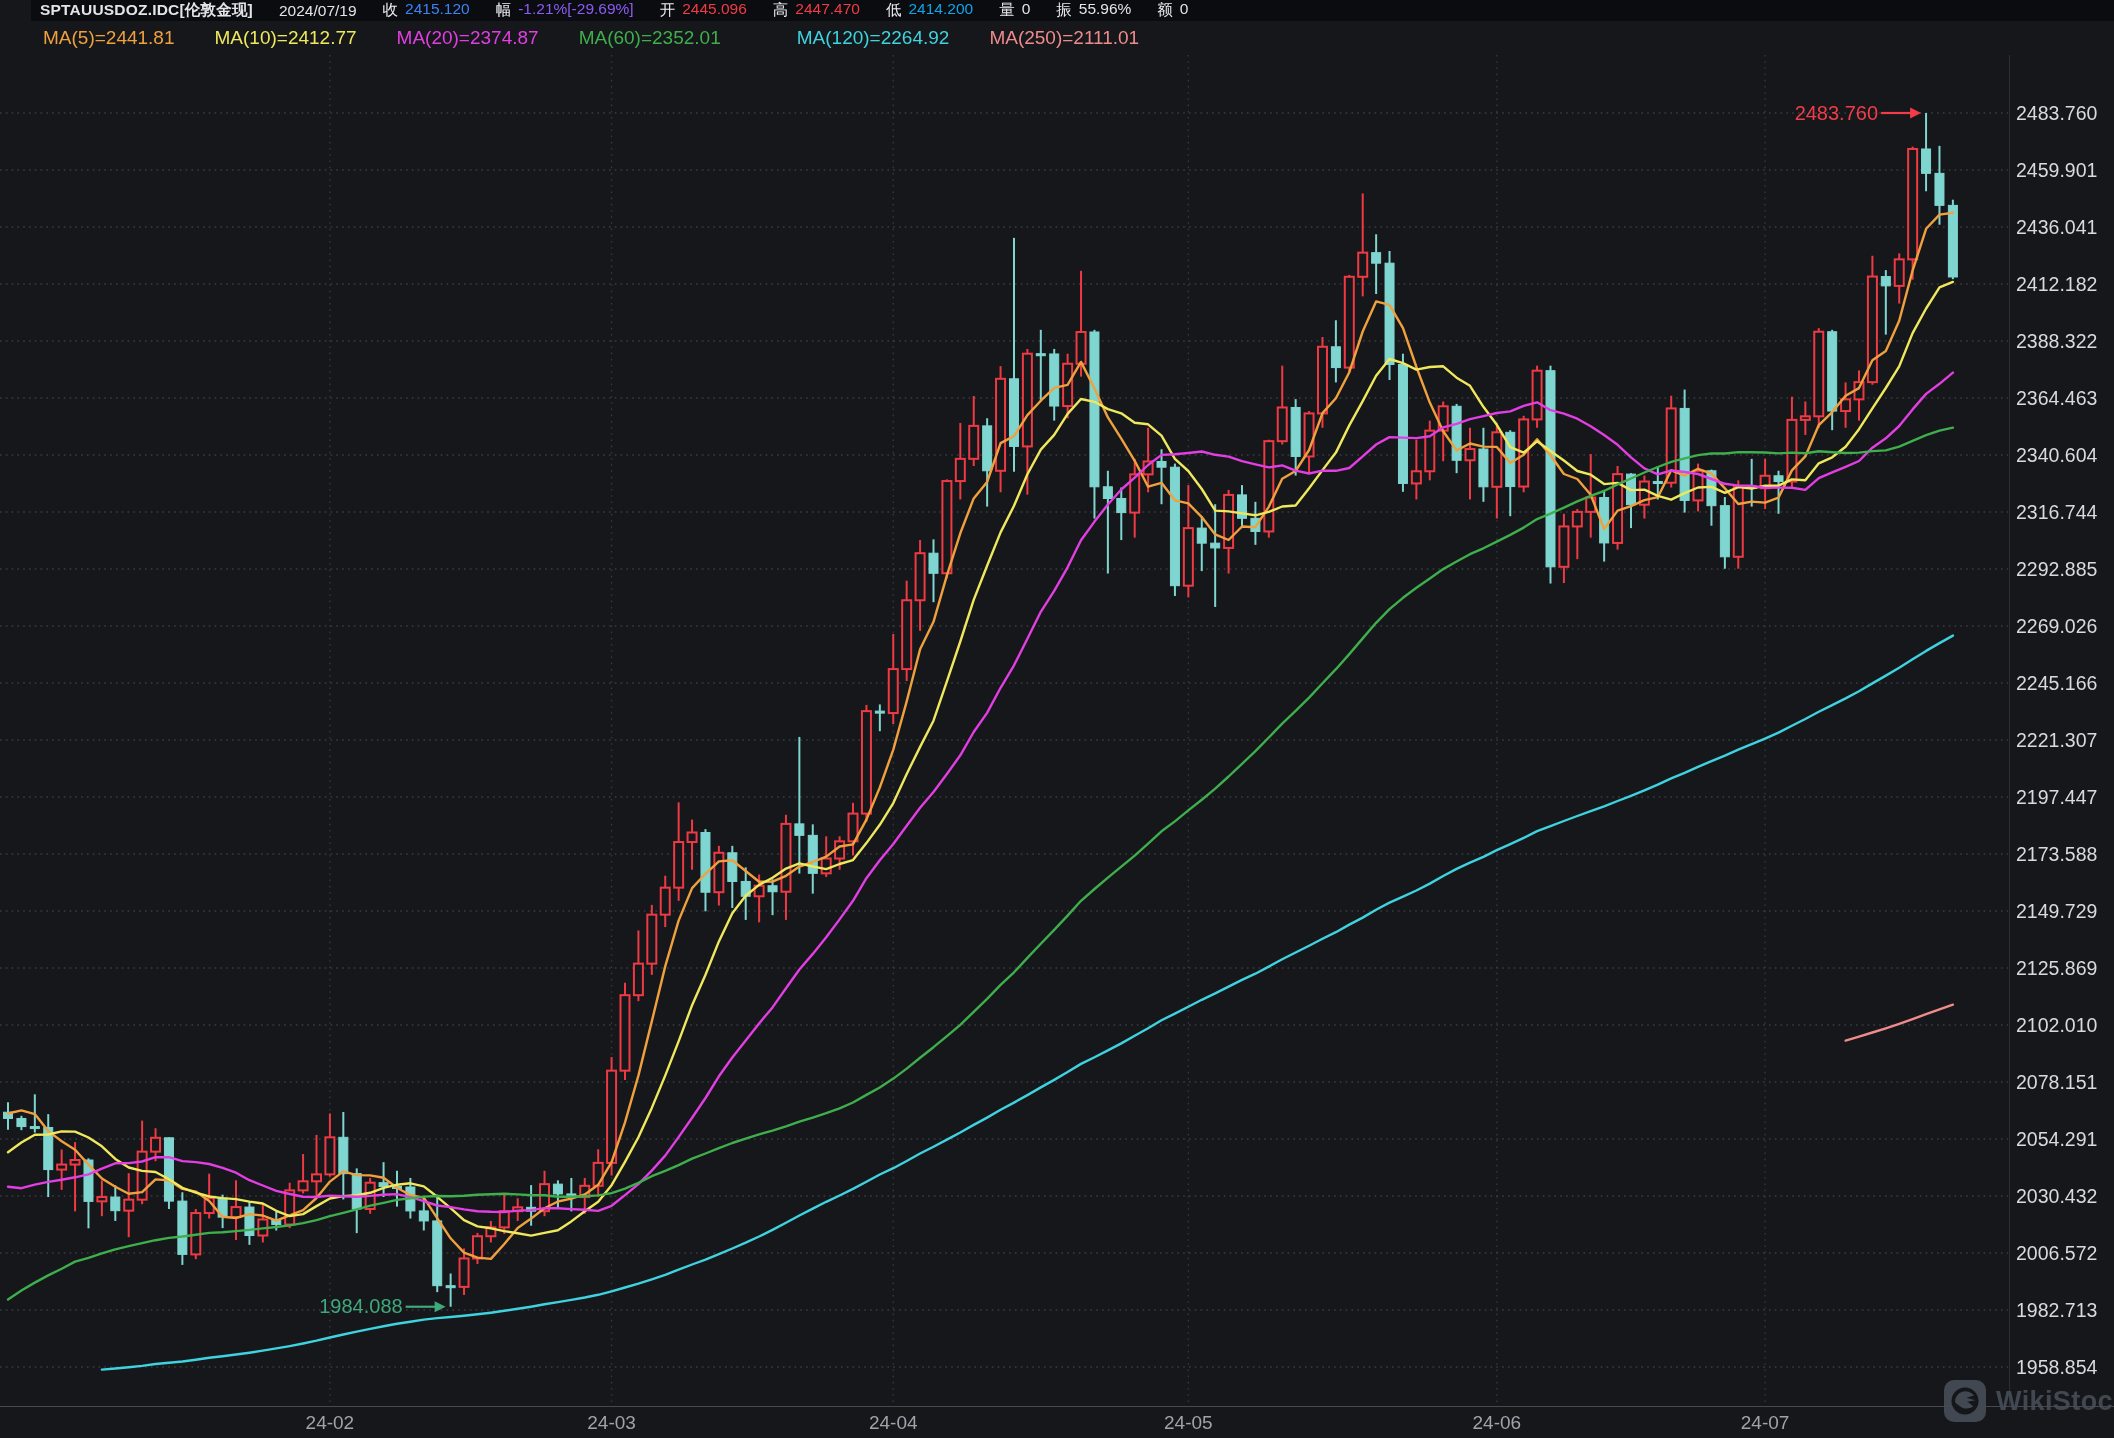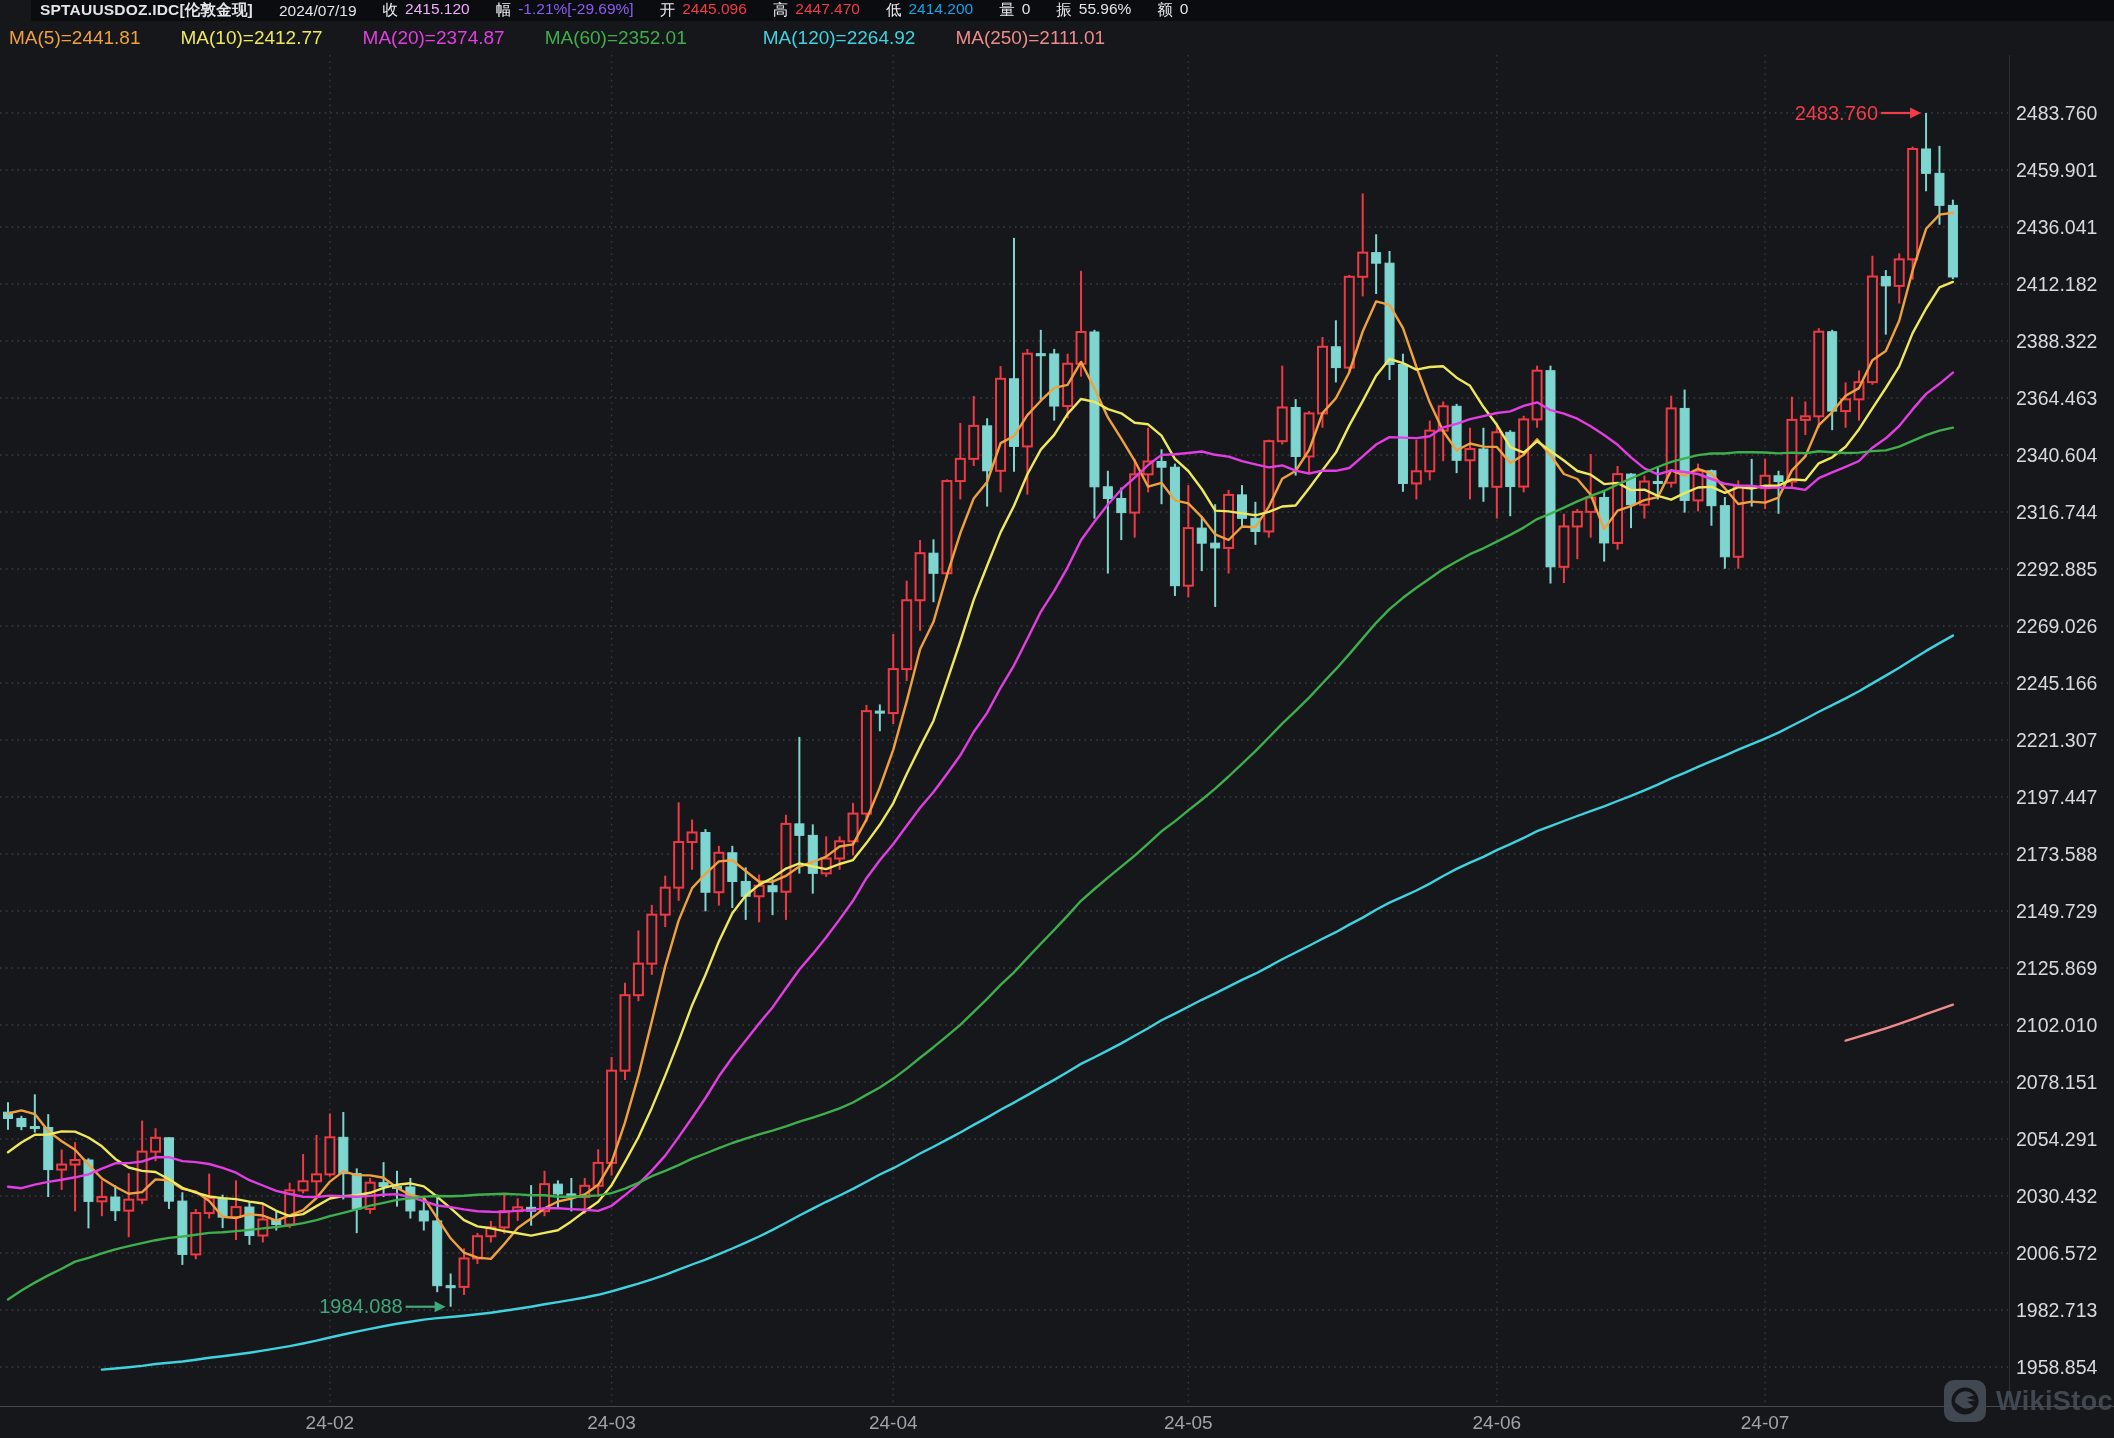--- a/index.html
+++ b/index.html
@@ -401,21 +401,21 @@
     <line x1="405.629" y1="1306.7341883565766" x2="436.629" y2="1306.7341883565766" stroke="#3fa97c" stroke-width="2.2"></line>
     <polygon points="434.629,1301.2341883565766 445.629,1306.7341883565766 434.629,1312.2341883565766" fill="#3fa97c"></polygon>
   </svg>
 
 <div class="topbar">
   <span class="sym">SPTAUUSDOZ.IDC[伦敦金现]</span>
   <span>2024/07/19</span>
   <span id="header-fields" style="display:inline-flex;gap:26px">
       <span class="hf">
         <span class="lab">收</span>
-        <span style="color: #f0abfc;">2415.120</span>
+        <span style="color: #3b82f6;">2415.120</span>
       </span>
       <span class="hf">
         <span class="lab">幅</span>
         <span style="color: #8b5cf6;">-1.21%[-29.69%]</span>
       </span>
       <span class="hf">
         <span class="lab">开</span>
         <span style="color: rgb(242, 59, 69);">2445.096</span>
       </span>
       <span class="hf">
@@ -436,21 +436,21 @@
       </span>
       <span class="hf">
         <span class="lab">额</span>
         <span style="color: rgb(226, 228, 232);">0</span>
       </span>
     </span>
 </div>
 
 <div class="legendrow">
   <span id="ma-legend" style="display:inline-flex;gap:40px">
-      <span style="color: rgb(240, 161, 62);">MA(5)=2441.81</span>
+      <span style="color: rgb(240, 161, 62); margin-left: 34px;">MA(5)=2441.81</span>
       <span style="color: rgb(239, 232, 92);">MA(10)=2412.77</span>
       <span style="color: rgb(226, 62, 226);">MA(20)=2374.87</span>
       <span style="color: rgb(63, 174, 76);">MA(60)=2352.01</span>
       <span style="color: rgb(63, 210, 223); margin-left: 36px;">MA(120)=2264.92</span>
       <span style="color: rgb(239, 139, 139);">MA(250)=2111.01</span>
     </span>
 </div>
 
 <div class="watermark">
   <span style="display:inline-flex">

